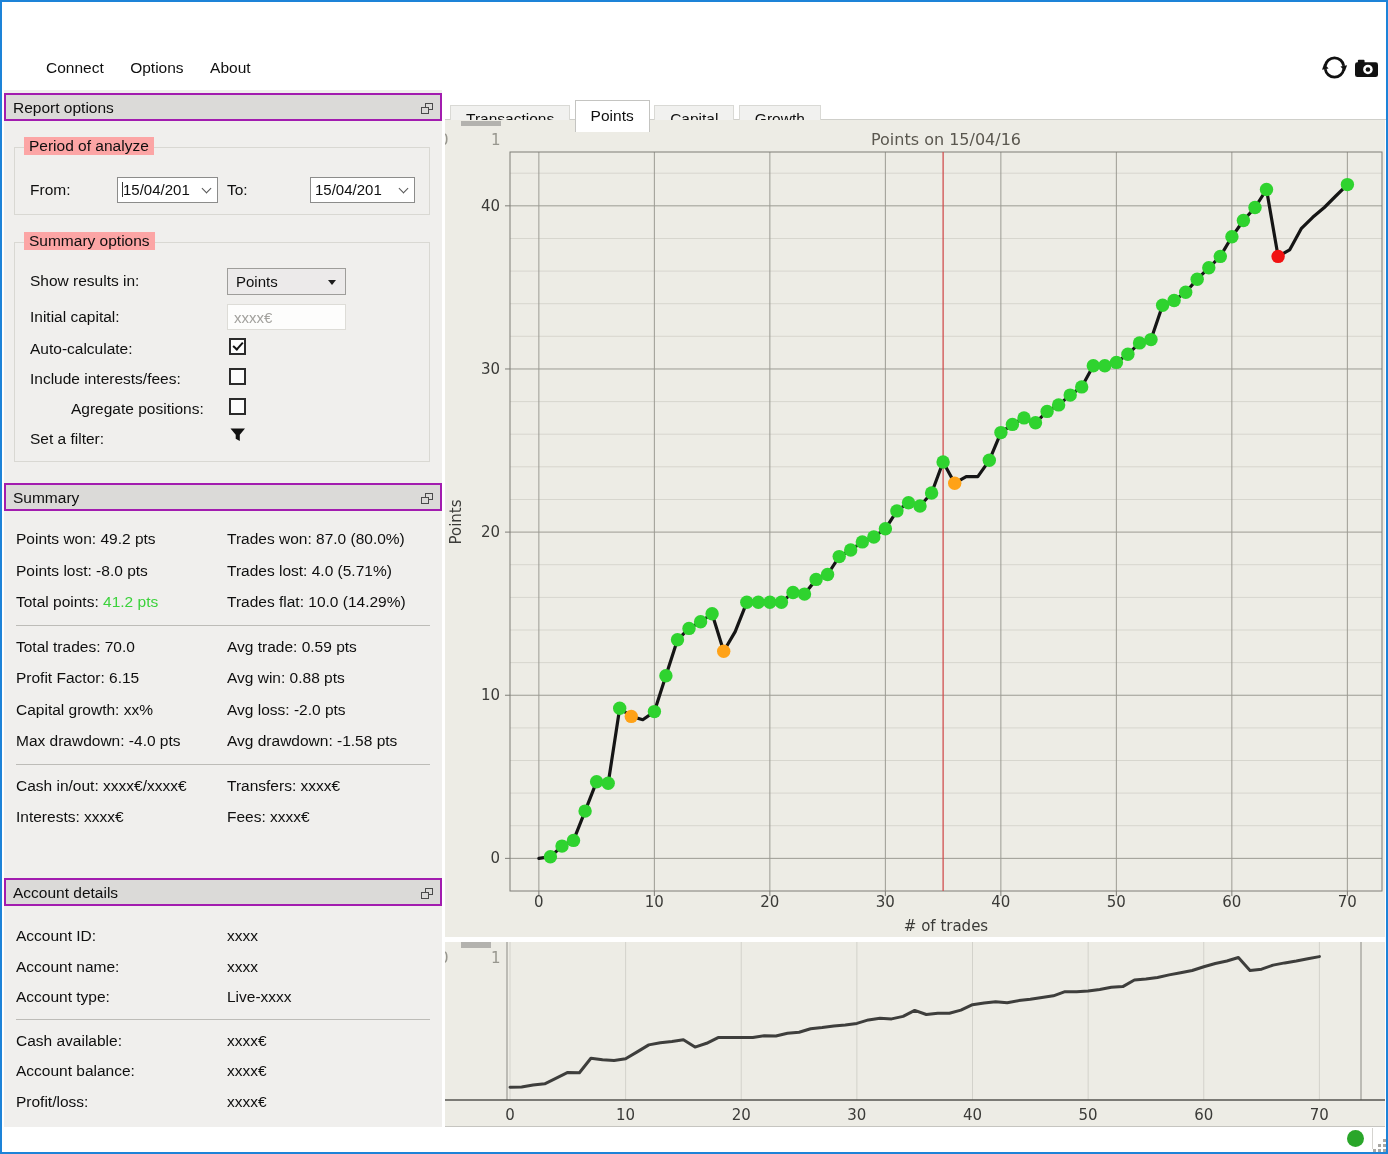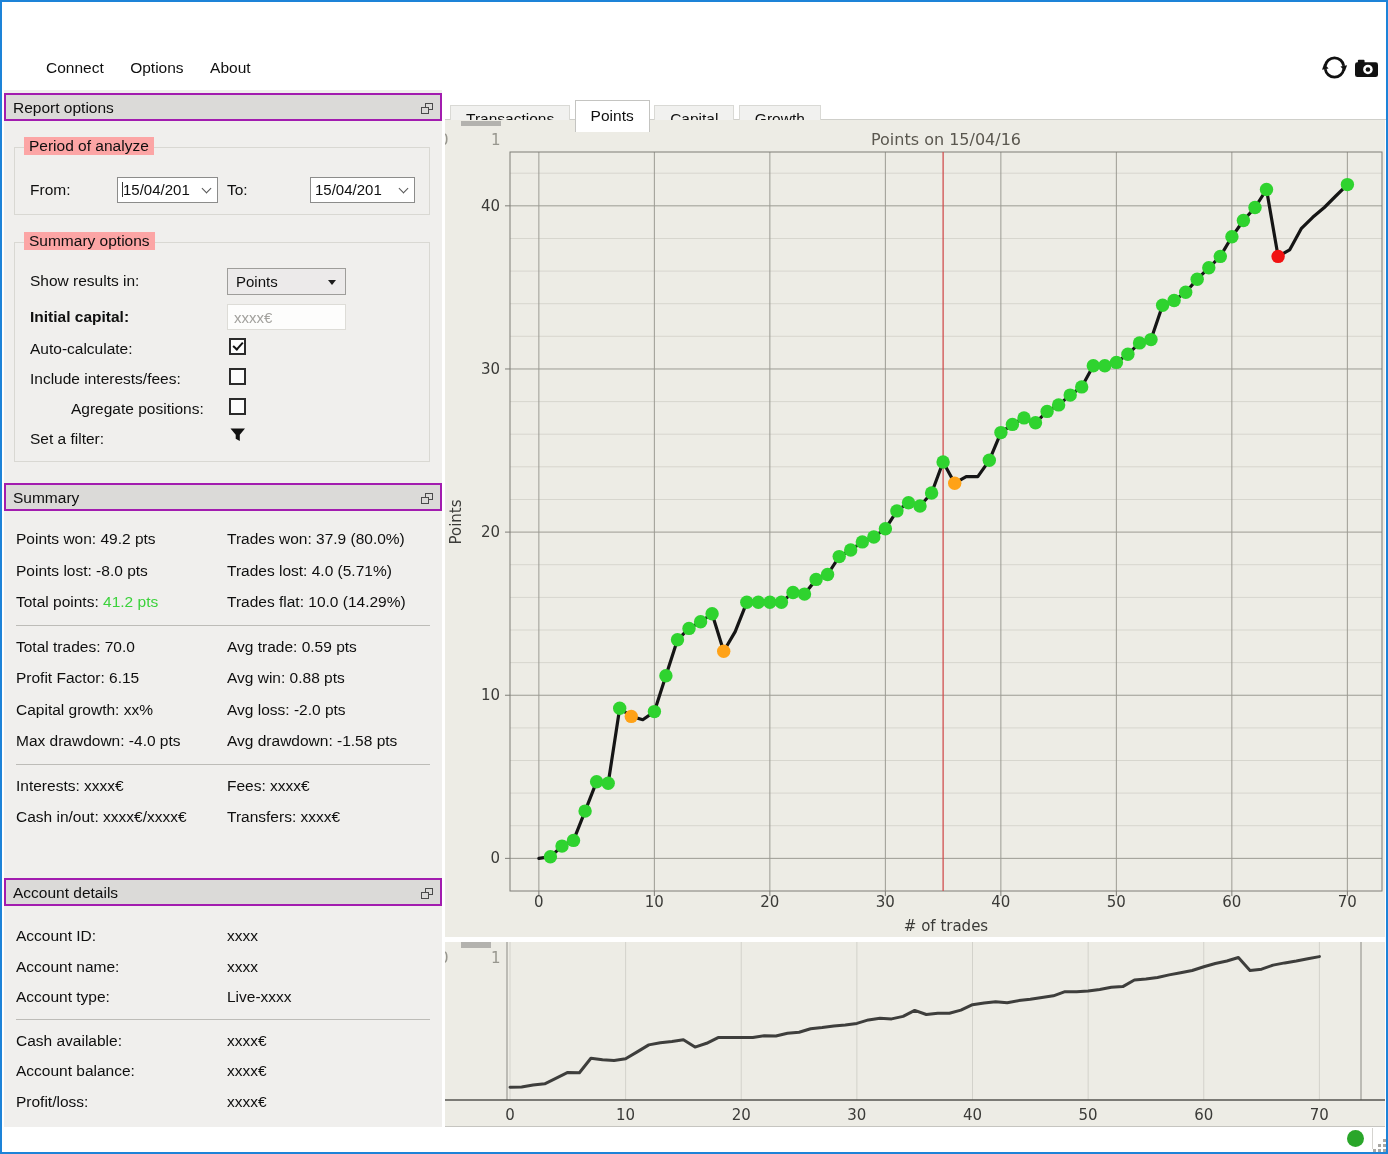--- a/index.html
+++ b/index.html
@@ -114,42 +114,42 @@
       <span class="chev"></span>
     </div>
 
     <div class="groupbox" style="top:152px;height:220px;"></div>
     <span class="legend" style="top:142px;">Summary options</span>
     <span class="flabel" style="left:26px;top:181px;">Show results in:</span>
     <div class="pcombo" style="left:223px;top:178px;width:119px;">
       <span>Points</span>
       <span class="tri"></span>
     </div>
-    <span class="flabel" style="left:26px;top:217px;font-weight:bold;">Initial capital:</span>
+    <span class="flabel" style="left:26px;top:217px;">Initial capital:</span>
     <input class="tinput" style="left: 223px; top: 214px; width: 119px;" placeholder="xxxx€">
     <span class="flabel" style="left:26px;top:249px;">Auto-calculate:</span>
     <span class="cbox checked" style="left:225px;top:248px;"></span>
     <span class="flabel" style="left:26px;top:279px;">Include interests/fees:</span>
     <span class="cbox" style="left:225px;top:278px;"></span>
     <span class="flabel" style="left:26px;top:309px;margin-left:41px;">Agregate positions:</span>
     <span class="cbox" style="left:225px;top:308px;"></span>
     <span class="flabel" style="left:26px;top:339px;">Set a filter:</span>
     <svg style="position:absolute;left:226px;top:338px;" width="16" height="14" viewBox="0 0 16 14">
       <path d="M0.5,0.5 H15 L9.8,6.8 V13 L5.7,10.8 V6.8 Z" fill="#111"></path>
     </svg>
 
     <div class="sec-header" style="top:393px;">
       <span>Summary</span>
       <span class="float-ic"></span>
     </div>
 
     <div class="sum-body" style="top:421px;padding-top:13px;">
       <div class="srow">
         <span class="l">Points won: 49.2 pts</span>
-        <span class="r">Trades won: 37.9 (80.0%)</span>
+        <span class="r">Trades won: 87.0 (80.0%)</span>
       </div>
       <div class="srow">
         <span class="l">Points lost: -8.0 pts</span>
         <span class="r">Trades lost: 4.0 (5.71%)</span>
       </div>
       <div class="srow">
         <span class="l"><span>Total points:</span> <span class="green-val">41.2 pts</span></span>
         <span class="r">Trades flat: 10.0 (14.29%)</span>
       </div>
       <div class="divider"></div>
@@ -164,26 +164,26 @@
       <div class="srow">
         <span class="l">Capital growth: xx%</span>
         <span class="r">Avg loss: -2.0 pts</span>
       </div>
       <div class="srow">
         <span class="l">Max drawdown: -4.0 pts</span>
         <span class="r">Avg drawdown: -1.58 pts</span>
       </div>
       <div class="divider"></div>
       <div class="srow">
+        <span class="l">Cash in/out: xxxx€/xxxx€</span>
+        <span class="r">Transfers: xxxx€</span>
+      </div>
+      <div class="srow">
         <span class="l">Interests: xxxx€</span>
         <span class="r">Fees: xxxx€</span>
-      </div>
-      <div class="srow">
-        <span class="l">Cash in/out: xxxx€/xxxx€</span>
-        <span class="r">Transfers: xxxx€</span>
       </div>
     </div>
 
     <div class="sec-header" style="top:788px;">
       <span>Account details</span>
       <span class="float-ic"></span>
     </div>
 
     <div class="sum-body" style="top:816px;padding-top:15px;">
       <div class="arow">

